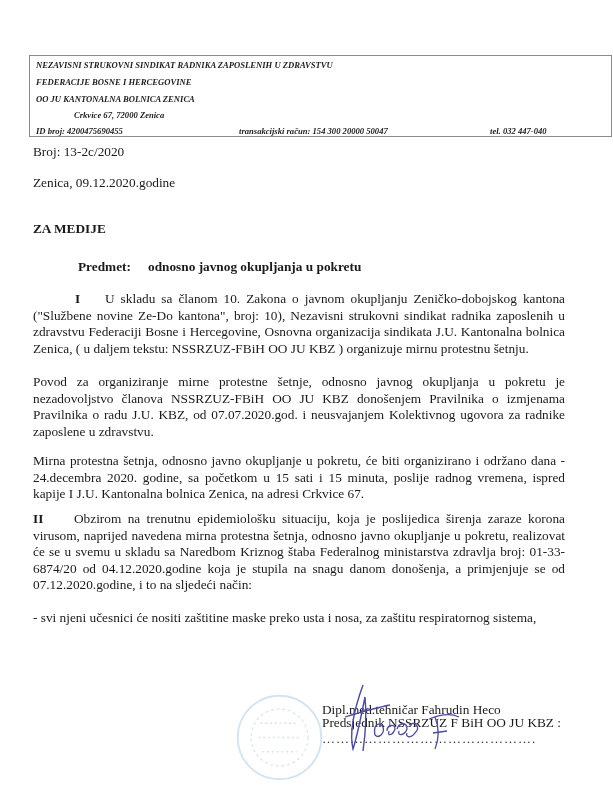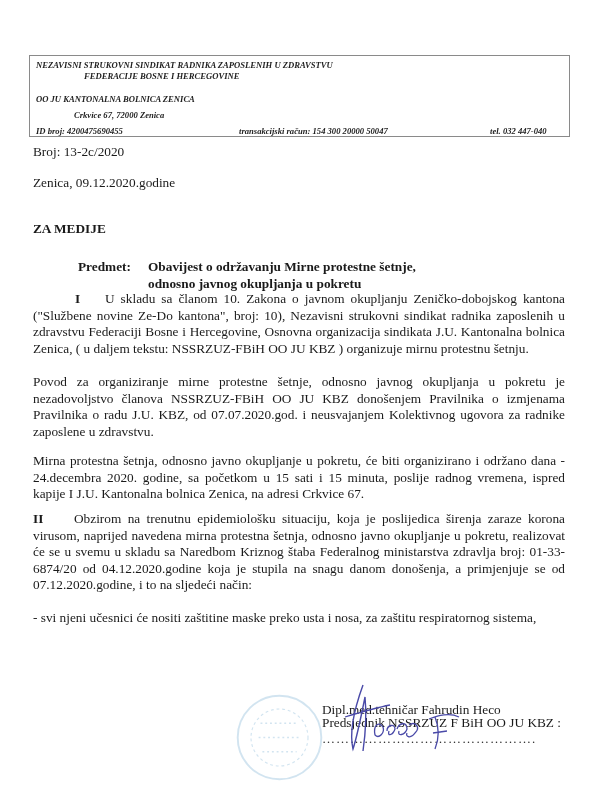--- a/index.html
+++ b/index.html
@@ -2,26 +2,26 @@
 <html><head>
 <meta charset="utf-8">
 <style>
   html, body { margin: 0; padding: 0; background: #ffffff; }
   body {
     width: 613px; height: 797px; position: relative; overflow: hidden;
     font-family: "Liberation Serif", "DejaVu Serif", serif;
     color: #1a1a1a;
   }
   .header-box {
-    position: absolute; left: 29px; top: 55px; width: 541px; height: 82px;
+    position: absolute; left: 29px; top: 55px; width: 583px; height: 82px;
     border: 1px solid #8a8a8a; box-sizing: border-box;
     font-style: italic; font-weight: bold; font-size: 8.6px; color: #222;
   }
   .header-line { position: absolute; left: 6px; white-space: nowrap; }
-  .hl1 { top: 4px; } .hl2 { top: 15px; margin-left: 48px; } .hl3 { top: 38px; } .hl4 { top: 54px; margin-left: 38px; }
+  .hl1 { top: 4px; } .hl2 { top: 21px; } .hl3 { top: 38px; } .hl4 { top: 54px; margin-left: 38px; }
   .hl5 { top: 70px; left: 6px; }
   .hl5-acct { position: absolute; top: 70px; left: 209px; white-space: nowrap; }
   .hl5-tel { position: absolute; top: 70px; left: 460px; white-space: nowrap; }
 
   .txt { position: absolute; font-size: 13.3px; line-height: 16.6px; }
   .ref { left: 33px; top: 144px; }
   .date { left: 33px; top: 175px; }
   .media { left: 33px; top: 221px; font-weight: bold; }
   .subj-label { left: 78px; top: 259px; font-weight: bold; }
   .subj-text { left: 148px; top: 259px; font-weight: bold; width: 320px; }
@@ -54,21 +54,20 @@
   <div class="hl5-acct">transakcijski račun: 154 300 20000 50047</div>
   <div class="hl5-tel">tel. 032 447-040</div>
 </div>
 
 <div class="txt ref">Broj: 13-2c/2020</div>
 <div class="txt date">Zenica, 09.12.2020.godine</div>
 <div class="txt media">ZA MEDIJE</div>
 
 <div class="txt subj-label">Predmet:</div>
 <div class="txt subj-text">
-  <div>Obavijest o održavanju Mirne protestne šetnje,</div>
   <div>odnosno javnog okupljanja u pokretu</div>
 </div>
 
 <div class="para p1"><span class="roman">I</span><span>U skladu sa članom 10. Zakona o javnom okupljanju Zeničko-dobojskog kantona ("Službene novine Ze-Do kantona", broj: 10), Nezavisni strukovni sindikat radnika zaposlenih u zdravstvu Federaciji Bosne  i Hercegovine, Osnovna organizacija sindikata J.U.  Kantonalna bolnica Zenica, ( u daljem tekstu: NSSRZUZ-FBiH OO JU KBZ ) organizuje mirnu protestnu šetnju.</span></div>
 
 <div class="para p2">Povod za organiziranje mirne protestne šetnje, odnosno javnog okupljanja u pokretu je nezadovoljstvo članova NSSRZUZ-FBiH OO JU KBZ donošenjem Pravilnika o izmjenama Pravilnika o radu J.U. KBZ, od 07.07.2020.god. i neusvajanjem Kolektivnog ugovora za radnike zaposlene u zdravstvu.</div>
 
 <div class="para p3">Mirna protestna šetnja, odnosno javno okupljanje u pokretu, će biti organizirano i održano dana - 24.decembra 2020. godine, sa početkom u 15 sati i 15 minuta, poslije radnog vremena, ispred kapije I J.U. Kantonalna bolnica Zenica, na adresi Crkvice 67.</div>
 
 <div class="para p4"><span class="roman">II</span><span>Obzirom na trenutnu epidemiološku situaciju, koja je poslijedica širenja zaraze korona virusom, naprijed navedena mirna protestna šetnja, odnosno javno okupljanje u pokretu, realizovat će se u svemu u skladu sa Naredbom Kriznog štaba Federalnog ministarstva zdravlja broj: 01-33-6874/20 od 04.12.2020.godine koja je stupila na snagu danom donošenja, a primjenjuje se od 07.12.2020.godine, i to na sljedeći način:</span></div>

